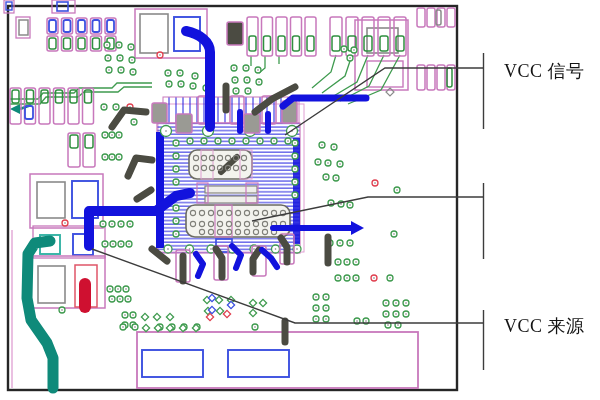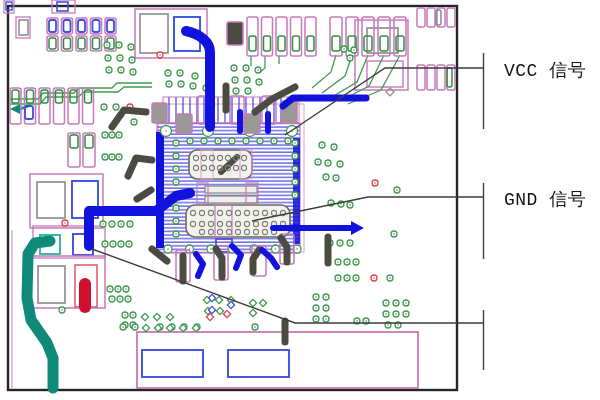--- a/index.html
+++ b/index.html
@@ -1,17 +1,17 @@
 <!DOCTYPE html>
 <html style="--border: #262626; --silk: #c878bc; --silklight: #df9ed2; --copper: #1212dd; --padblue: #3c50e0; --green: #3f9b4f; --green2: #2f8f3f; --dark: #4b4b42; --teal: #0f8a7a; --red: #cf1030; --gray: #8a8a8a; --leader: #3c3c3c; --text: #141414;"><head>
 <meta charset="utf-8">
 <style>
   html,body{margin:0;padding:0;background:#fff;}
   #stage{position:relative;width:600px;height:400px;background:#ffffff;overflow:hidden;
-         font-family:Liberation Mono, monospace;}
+         font-family:Liberation Serif, serif;}
   #pcb-svg{position:absolute;left:0;top:0;}
   .ann{position:absolute;left:504px;color:var(--text);font-size:18px;line-height:26px;
        white-space:nowrap;letter-spacing:.5px;}
 </style>
 </head>
 <body>
 
 <div id="stage">
   <svg id="pcb-svg" width="600" height="400" viewBox="0 0 600 400">
     <defs>
@@ -569,14 +569,14 @@
       <polyline points="285,135 385,68 483,68"></polyline>
       <polyline points="252,221 368,197 483,197"></polyline>
       <polyline points="92,249 295,323 483,323"></polyline>
       <line x1="483.5" y1="53" x2="483.5" y2="129"></line>
       <line x1="483.5" y1="183" x2="483.5" y2="259"></line>
       <line x1="483.5" y1="310" x2="483.5" y2="370"></line>
     </g>
   </svg>
 
   <div class="ann" style="top:58px">VCC 信号</div>
-  <div class="ann" style="top:187px">GND 信号</div>
+  <div class="ann" style="top:313px">VCC 来源</div>
 </div>
 
 </body></html>

